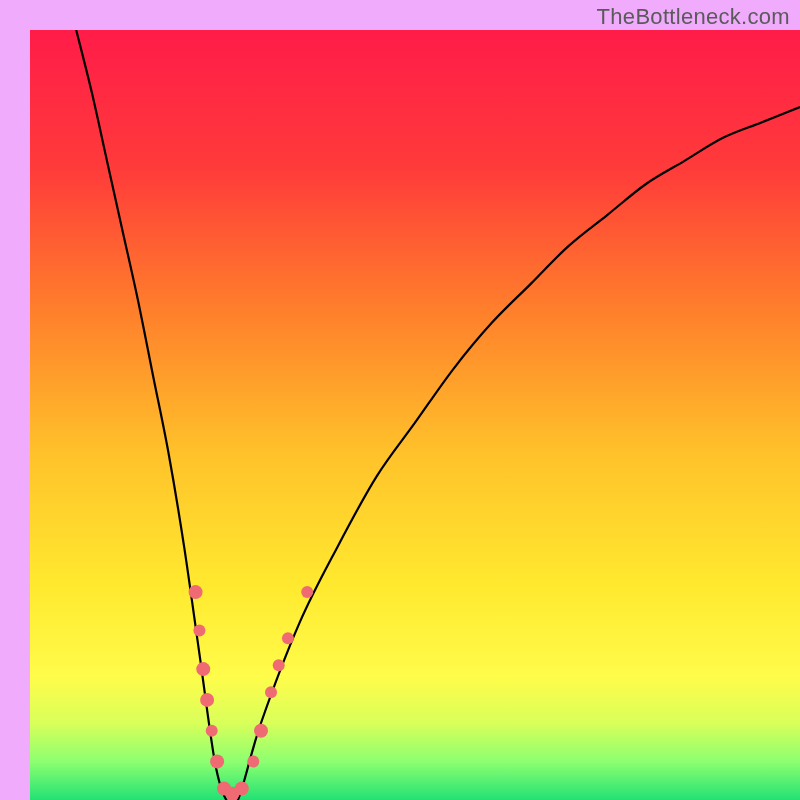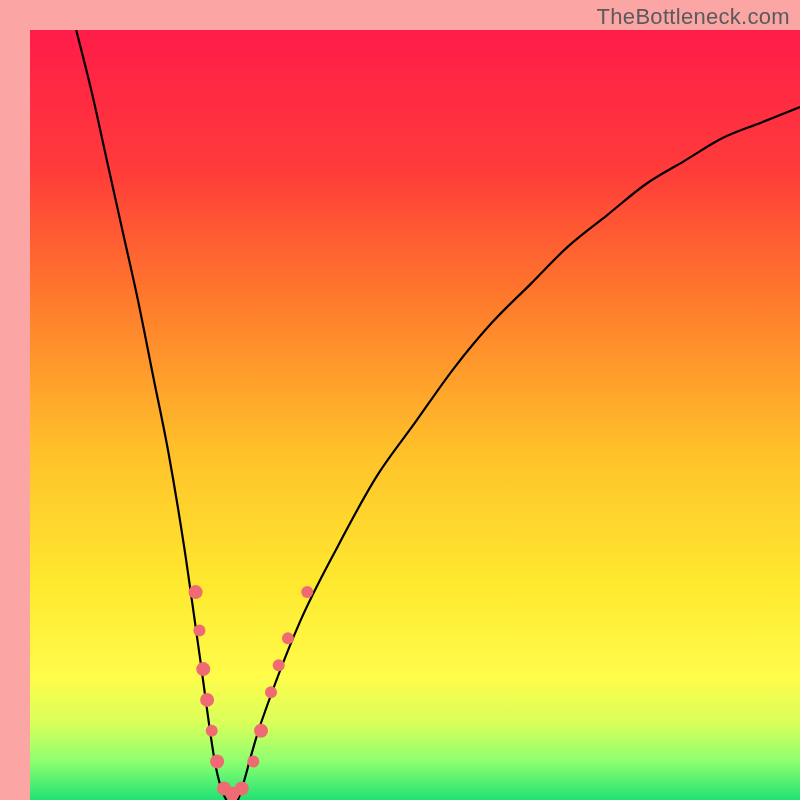--- a/index.html
+++ b/index.html
@@ -7,21 +7,21 @@
       padding: 0;
       width: 800px;
       height: 800px;
       position: relative;
       font-family: Arial, sans-serif;
       overflow: hidden;
     }
     .outer-frame {
       width: 800px;
       height: 800px;
-      background: #fca5a5;
+      background: #f0abfc;
       position: relative;
     }
     .watermark {
       position: absolute;
       top: 4px;
       right: 10px;
       color: #5a5a5a;
       font-size: 22px;
       font-weight: 500;
       letter-spacing: 0.3px;

